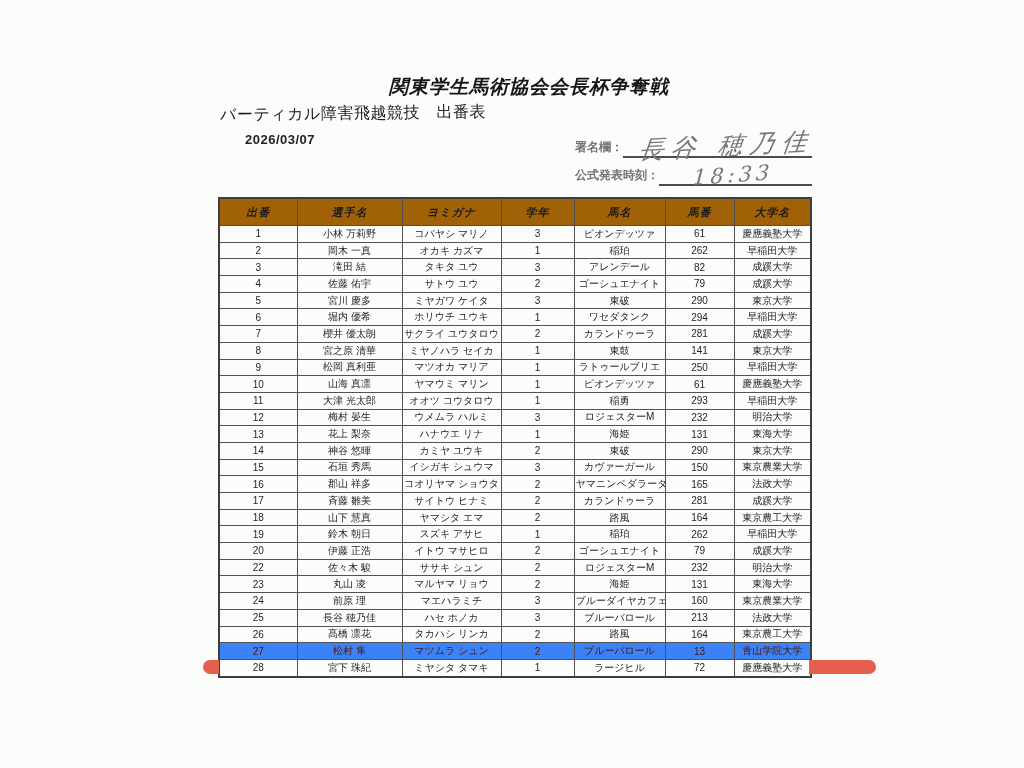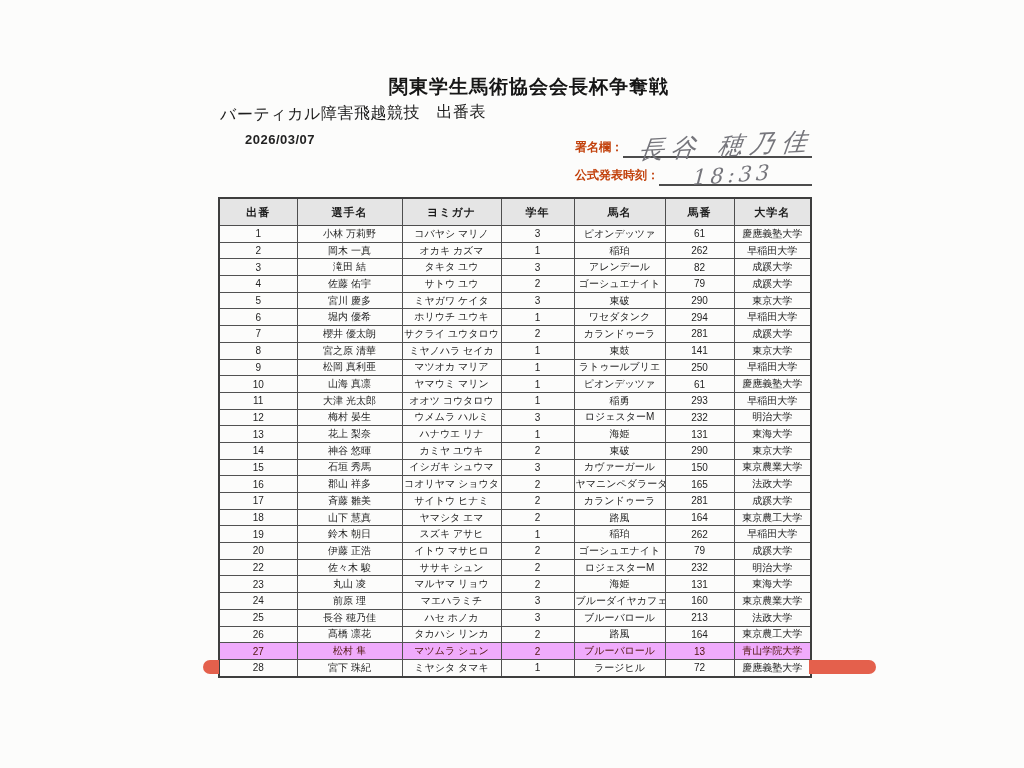--- a/index.html
+++ b/index.html
@@ -7,40 +7,40 @@
     width:1024px; height:768px;
     background:#fcfcfb;
     font-family:"Liberation Sans", sans-serif;
     color:#232323;
     position:relative;
     overflow:hidden;
   }
   .doc-title {
     position:absolute; top:74px; left:0; width:1024px;
     text-align:center; padding-left:34px; box-sizing:border-box;
-    font-size:19px; font-weight:bold; letter-spacing:1px; color:#161616;
+    font-size:19px; font-weight:bold; letter-spacing:1px; color:#161616;font-style:italic;
   }
   .doc-subtitle {
     position:absolute; top:105px; left:220px;
     font-size:16px; color:#1d1d1d; letter-spacing:0.5px;
     transform:rotate(-0.7deg); transform-origin:left center;
     white-space:pre;
   }
   .doc-date {
     position:absolute; top:132px; left:245px;
     font-size:13px; font-weight:bold; letter-spacing:0.5px; color:#222;
   }
   .sig-row {
     position:absolute; left:575px; width:237px; height:22px;
     display:flex; align-items:flex-end;
   }
   .sig-row.row1 { top:136px; }
   .sig-row.row2 { top:164px; }
   .sig-label {
-    font-size:12px; font-weight:bold; color:#c2410c;
+    font-size:12px; font-weight:bold; color:#737373;
     white-space:nowrap; padding-bottom:2px;margin-top:8px;
   }
   .sig-line {
     flex:1; height:100%; border-bottom:2px solid #4c4c4c; position:relative;
   }
   .handwriting {
     position:absolute; white-space:nowrap;
     font-family:"DejaVu Serif", serif; font-style:italic;
     color:#75757b;
   }
@@ -54,29 +54,29 @@
   }
   table.startlist {
     position:absolute; left:218px; top:197px; width:592px;
     border-collapse:collapse; table-layout:fixed;
     font-size:10px; color:#242424;
     border:2px solid #3e3e3e;
   }
   table.startlist th {
     height:26px; font-size:11px; font-weight:bold;
     border:1px solid #4e4e4e; text-align:center; vertical-align:middle;
-    padding:0; background:#e5e5e5; color:#1c1c1c; letter-spacing:1px;
+    padding:0; background:#a16207; color:#1c1c1c; letter-spacing:1px;font-style:italic;
   }
   table.startlist td {
     height:15.7px; border:1px solid #525252;
     text-align:center; vertical-align:middle; padding:0 1px;
     white-space:nowrap; overflow:hidden;
   }
   table.startlist tr.hl td {
-    background:#f0abfc; color:#4e140a;
+    background:#3b82f6; color:#4e140a;
   }
   .hl-ext {
     position:absolute; height:14px; top:660px; background:#e4604c;
   }
   .hl-ext-left  { left:203px; width:16px; border-radius:8px 0 0 8px; }
   .hl-ext-right { left:809px; width:67px; border-radius:0 7px 7px 0; }
 </style>
 </head>
 <body>
 

